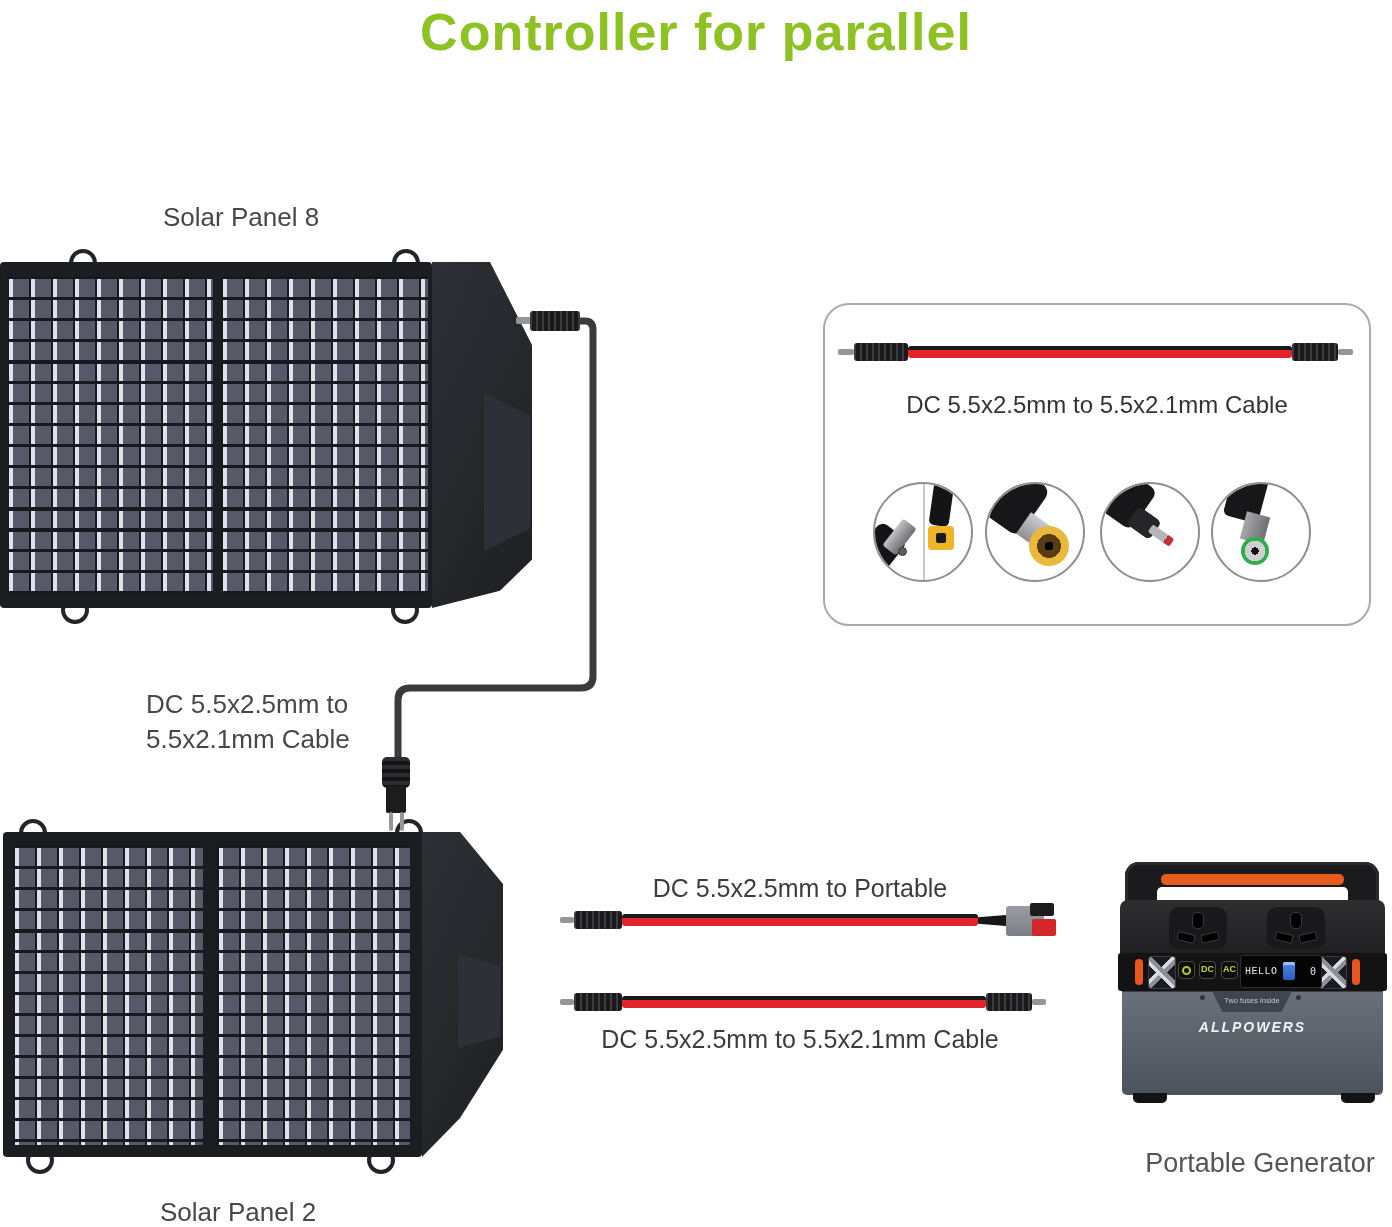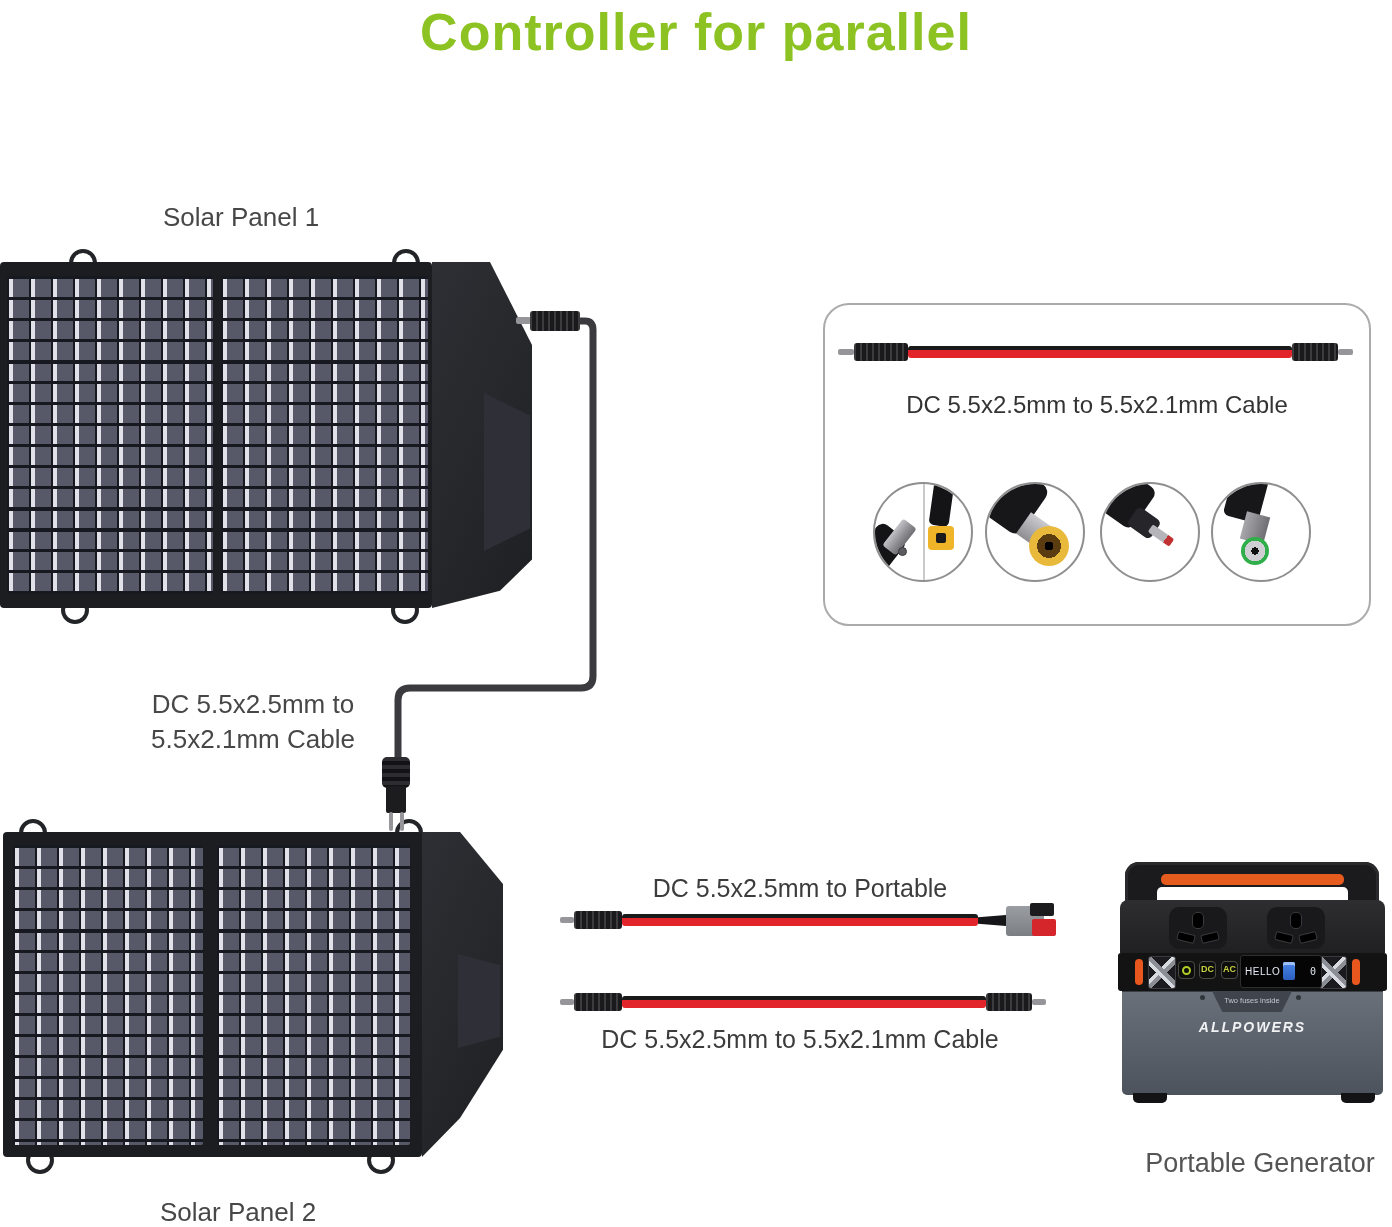--- a/index.html
+++ b/index.html
@@ -7,21 +7,21 @@
           font-family:"Liberation Sans",sans-serif;color:#3e3e3e;}
 
   
   .title{position:absolute;left:0;right:0;top:2px;text-align:center;
          font-size:52px;font-weight:bold;color:#8cc221;letter-spacing:1px;}
 
   
   .lbl{position:absolute;font-size:26px;color:#474747;}
   .sp1{left:163px;top:202px;}
   .sp2{left:160px;top:1197px;}
-  .midlbl{position:absolute;left:146px;top:687px;width:214px;text-align:center;
+  .midlbl{position:absolute;left:146px;top:687px;width:214px;
           font-size:26px;line-height:35px;color:#474747;}
   .genlbl{left:1128px;top:1148px;width:264px;text-align:center;font-size:27px;color:#555;}
   .cablbl{position:absolute;left:560px;width:480px;text-align:center;font-size:25px;color:#3c3c3c;}
   .cablbl1{top:874px;}
   .cablbl2{top:1025px;}
 
   
   .pbody{position:absolute;background:#1c1d21;border-radius:4px;z-index:2;}
   .cells{position:absolute;z-index:3;border-radius:2px;
     background-color:#575969;
@@ -143,21 +143,21 @@
     background-color:#1b1b1f;
     background-image:linear-gradient(45deg,transparent 40%,#d7dade 40% 48%,#8b8e94 48% 58%,transparent 58%),
                      linear-gradient(135deg,transparent 40%,#d7dade 40% 48%,#8b8e94 48% 58%,transparent 58%);}
   .grille-l{left:1148px;} .grille-r{left:1319px;}
   .btn{position:absolute;top:961px;width:15px;height:16px;background:#0d0d0d;border:1px solid #4b4b45;
        border-radius:4px;z-index:6;color:#c7d23f;font-size:9px;font-weight:bold;text-align:center;line-height:15px;}
   .btn-charge{left:1178px;} .btn-dc{left:1199px;} .btn-ac{left:1221px;}
   .ring{position:absolute;left:3px;top:4px;width:5px;height:5px;border:2px solid #b2cb27;border-radius:50%;}
   .lcd{position:absolute;left:1240px;top:955px;width:80px;height:31px;background:#050505;
        border:1px solid #2e2e2e;border-radius:3px;z-index:6;}
-  .lcd-text{position:absolute;left:4px;top:10px;font-family:Liberation Sans, sans-serif;
+  .lcd-text{position:absolute;left:4px;top:10px;font-family:Liberation Mono, monospace;
             font-size:10px;color:#e6eaf6;letter-spacing:0.5px;}
   .lcd-batt{position:absolute;left:42px;top:6px;width:12px;height:18px;border-radius:2px;
             background:linear-gradient(180deg,#4a86e8,#2b5fc0);box-shadow:inset 0 3px 0 #9cc0f5;}
   .lcd-val{position:absolute;right:5px;top:10px;font-family:"DejaVu Sans Mono",monospace;
            font-size:10px;color:#dfe3ee;}
   .gen-body{position:absolute;left:1122px;top:990px;width:261px;height:103px;z-index:4;
             background:linear-gradient(180deg,#6a707a 0%,#596069 55%,#4d535c 100%);
             border-radius:0 0 5px 5px;border-top:2px solid #3a3f45;}
   .fuse{position:absolute;left:1212px;top:991px;width:80px;height:21px;background:#40454d;z-index:5;
         clip-path:polygon(0 0,100% 0,87% 100%,13% 100%);
@@ -169,21 +169,21 @@
   .foot{position:absolute;top:1093px;width:34px;height:10px;background:#131316;border-radius:0 0 5px 5px;z-index:4;}
   .foot-l{left:1133px;} .foot-r{left:1341px;}
 </style>
 </head>
 <body>
 
 <div class="canvas">
 
   <div class="title">Controller for parallel</div>
 
-  <div class="lbl sp1">Solar Panel 1</div>
+  <div class="lbl sp1">Solar Panel 8</div>
 
   <div>
     <span class="lp lp-p1-tl"></span>
     <span class="lp lp-p1-tr"></span>
     <span class="lp lp-p1-bl"></span>
     <span class="lp lp-p1-br"></span>
     <div class="pbody p1-body"></div>
     <div class="cells p1-cl"></div>
     <div class="cells p1-cr"></div>
     <div class="flap p1-flap"></div>

